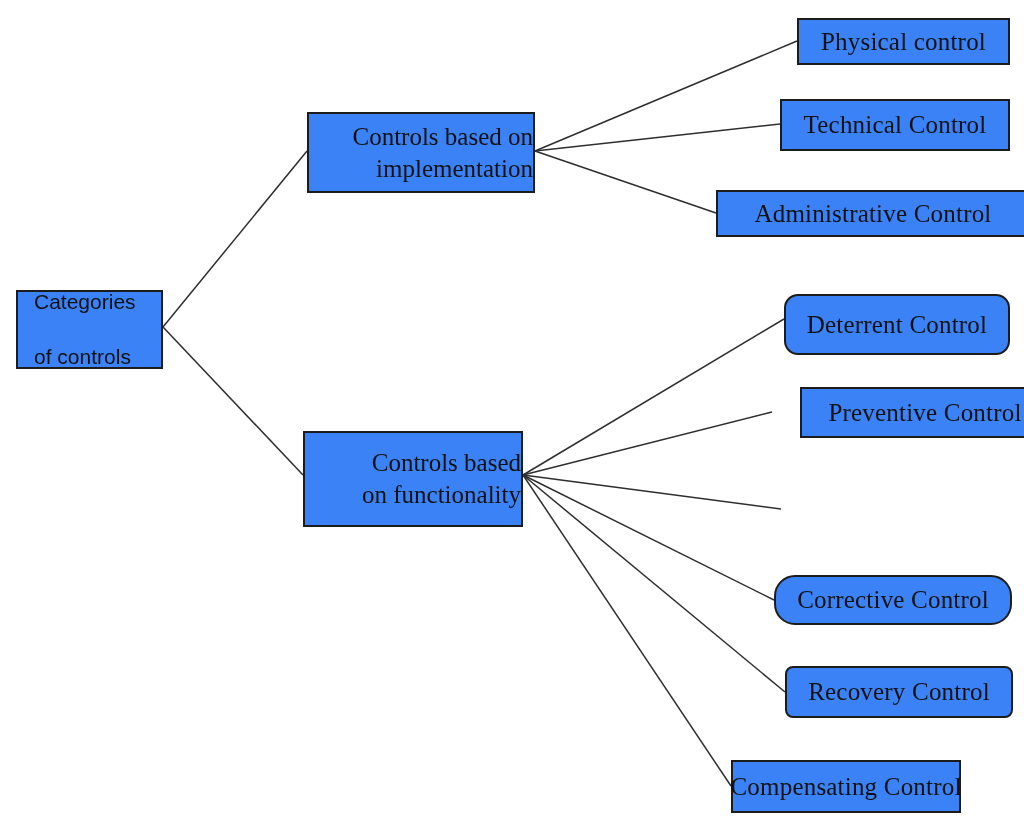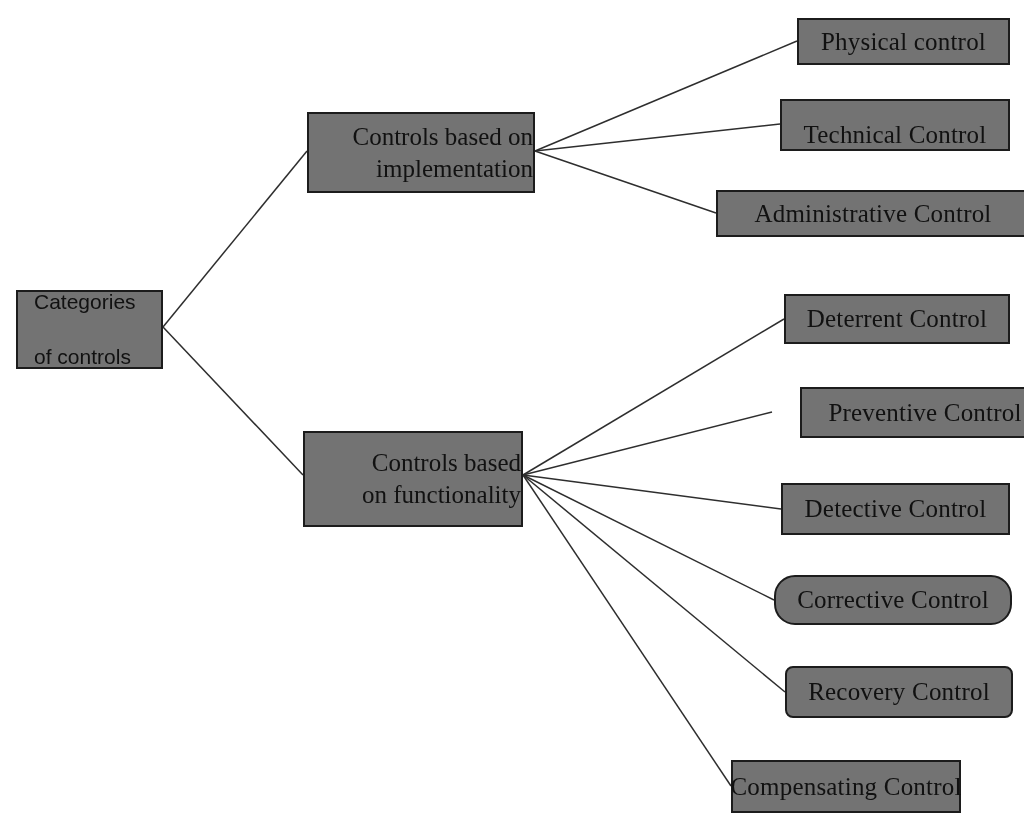--- a/index.html
+++ b/index.html
@@ -19,21 +19,21 @@
   #connectors {
     position: absolute;
     left: 0;
     top: 0;
     pointer-events: none;
   }
   .node {
     position: absolute;
     box-sizing: border-box;
     border: 2px solid #1c1c1c;
-    background: #737373;
+    background: #3b82f6;
     display: flex;
     flex-direction: column;
     justify-content: center;
   }
   .leaf {
     align-items: center;
     font-size: 25px;
     letter-spacing: 0.2px;
     white-space: nowrap;
   }
@@ -88,35 +88,32 @@
   </div>
 
   <div class="node multiline" style="left:303px; top:431px; width:220px; height:96px;">
     <span>Controls based</span>
     <span>on functionality</span>
   </div>
 
   <div class="node leaf" style="left:797px; top:18px; width:213px; height:47px;">
     <span>Physical control</span>
   </div>
-  <div class="node leaf" style="left:780px; top:99px; width:230px; height:52px;justify-content:flex-end;">
+  <div class="node leaf" style="left:780px; top:99px; width:230px; height:52px;">
     <span>Technical Control</span>
   </div>
   <div class="node leaf" style="left:716px; top:190px; width:314px; height:47px;">
     <span>Administrative Control</span>
   </div>
 
-  <div class="node leaf" style="left:784px; top:294px; width:226px; height:50px;">
+  <div class="node leaf" style="left:784px; top:294px; width:226px; height:61px;border-radius:14px;">
     <span>Deterrent Control</span>
   </div>
   <div class="node leaf" style="left:800px; top:387px; width:250px; height:51px;">
     <span>Preventive Control</span>
-  </div>
-  <div class="node leaf" style="left:781px; top:483px; width:229px; height:52px;">
-    <span>Detective Control</span>
   </div>
   <div class="node leaf" style="left:774px; top:575px; width:238px; height:50px;border-radius:21px;">
     <span>Corrective Control</span>
   </div>
   <div class="node leaf" style="left:785px; top:666px; width:228px; height:52px;border-radius:8px;">
     <span>Recovery Control</span>
   </div>
   <div class="node leaf" style="left:731px; top:760px; width:230px; height:53px;">
     <span>Compensating Control</span>
   </div>

